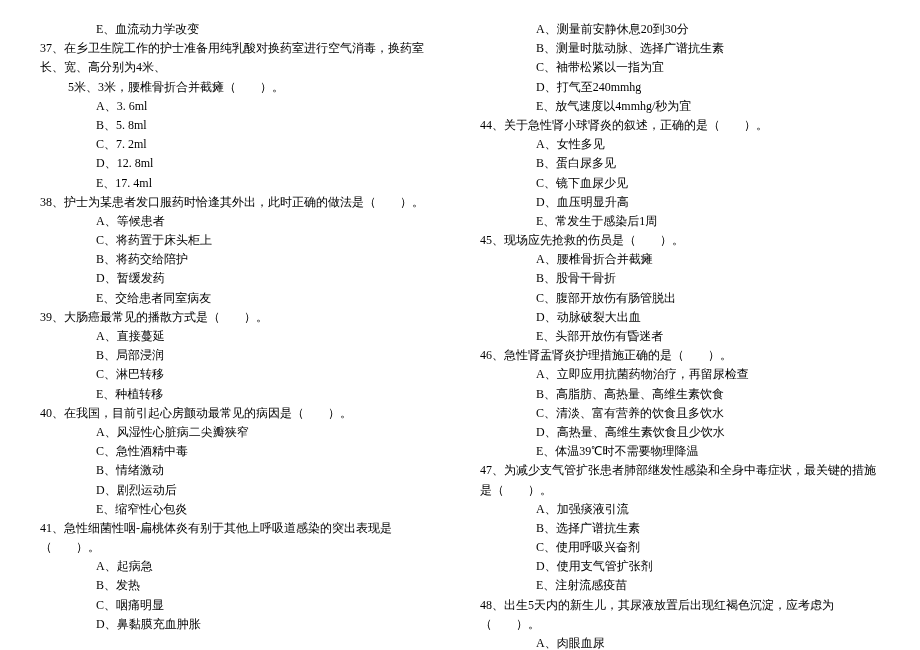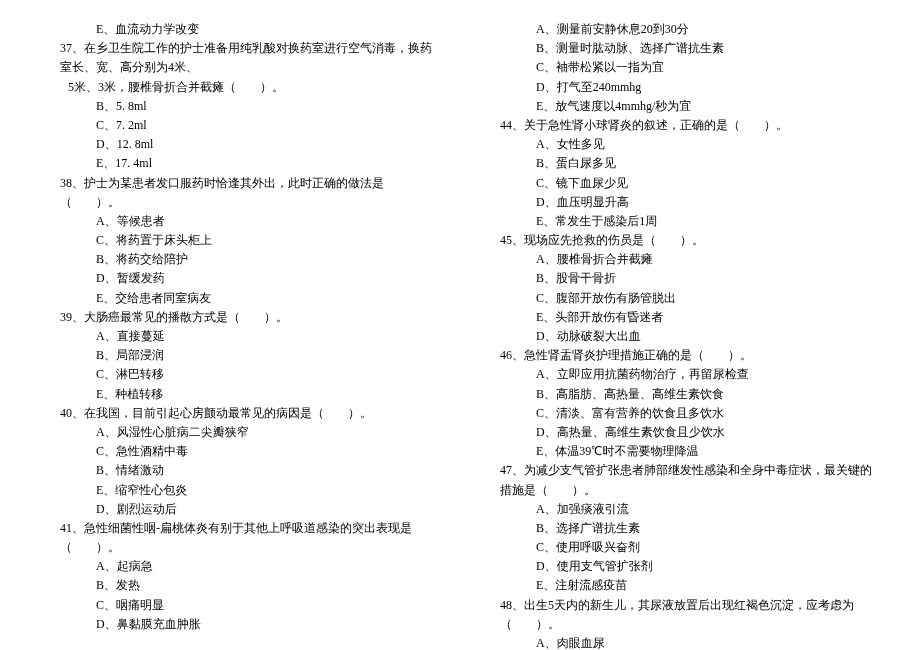--- a/index.html
+++ b/index.html
@@ -17,35 +17,35 @@
       gap: 40px;
     }
     .col {
       flex: 1;
     }
     .q-option {
       padding-left: 56px;
     }
     .q-stem {
       padding-left: 0;
-      margin-left: 20px;
     }
     .q-stem-cont {
       padding-left: 28px;
     }
   </style>
 </head>
 <body>
 
 <div class="columns">
   <div class="col">
     <div class="q-option">E、血流动力学改变</div>
 
     <div class="q-stem">37、在乡卫生院工作的护士准备用纯乳酸对换药室进行空气消毒，换药室长、宽、高分别为4米、</div>
     <div class="q-stem-cont">5米、3米，腰椎骨折合并截瘫（　　）。</div>
+    <div class="q-option">A、3. 6ml</div>
     <div class="q-option">B、5. 8ml</div>
     <div class="q-option">C、7. 2ml</div>
     <div class="q-option">D、12. 8ml</div>
     <div class="q-option">E、17. 4ml</div>
 
     <div class="q-stem">38、护士为某患者发口服药时恰逢其外出，此时正确的做法是（　　）。</div>
     <div class="q-option">A、等候患者</div>
     <div class="q-option">C、将药置于床头柜上</div>
     <div class="q-option">B、将药交给陪护</div>
     <div class="q-option">D、暂缓发药</div>
@@ -54,22 +54,22 @@
     <div class="q-stem">39、大肠癌最常见的播散方式是（　　）。</div>
     <div class="q-option">A、直接蔓延</div>
     <div class="q-option">B、局部浸润</div>
     <div class="q-option">C、淋巴转移</div>
     <div class="q-option">E、种植转移</div>
 
     <div class="q-stem">40、在我国，目前引起心房颤动最常见的病因是（　　）。</div>
     <div class="q-option">A、风湿性心脏病二尖瓣狭窄</div>
     <div class="q-option">C、急性酒精中毒</div>
     <div class="q-option">B、情绪激动</div>
+    <div class="q-option">D、剧烈运动后</div>
     <div class="q-option">E、缩窄性心包炎</div>
-    <div class="q-option">D、剧烈运动后</div>
 
     <div class="q-stem">41、急性细菌性咽-扁桃体炎有别于其他上呼吸道感染的突出表现是（　　）。</div>
     <div class="q-option">A、起病急</div>
     <div class="q-option">B、发热</div>
     <div class="q-option">C、咽痛明显</div>
     <div class="q-option">D、鼻黏膜充血肿胀</div>
 
   </div>
 
   <div class="col">
@@ -83,22 +83,22 @@
     <div class="q-option">A、女性多见</div>
     <div class="q-option">B、蛋白尿多见</div>
     <div class="q-option">C、镜下血尿少见</div>
     <div class="q-option">D、血压明显升高</div>
     <div class="q-option">E、常发生于感染后1周</div>
 
     <div class="q-stem">45、现场应先抢救的伤员是（　　）。</div>
     <div class="q-option">A、腰椎骨折合并截瘫</div>
     <div class="q-option">B、股骨干骨折</div>
     <div class="q-option">C、腹部开放伤有肠管脱出</div>
+    <div class="q-option">D、动脉破裂大出血</div>
     <div class="q-option">E、头部开放伤有昏迷者</div>
-    <div class="q-option">D、动脉破裂大出血</div>
 
     <div class="q-stem">46、急性肾盂肾炎护理措施正确的是（　　）。</div>
     <div class="q-option">A、立即应用抗菌药物治疗，再留尿检查</div>
     <div class="q-option">B、高脂肪、高热量、高维生素饮食</div>
     <div class="q-option">C、清淡、富有营养的饮食且多饮水</div>
     <div class="q-option">D、高热量、高维生素饮食且少饮水</div>
     <div class="q-option">E、体温39℃时不需要物理降温</div>
 
     <div class="q-stem">47、为减少支气管扩张患者肺部继发性感染和全身中毒症状，最关键的措施是（　　）。</div>
     <div class="q-option">A、加强痰液引流</div>

